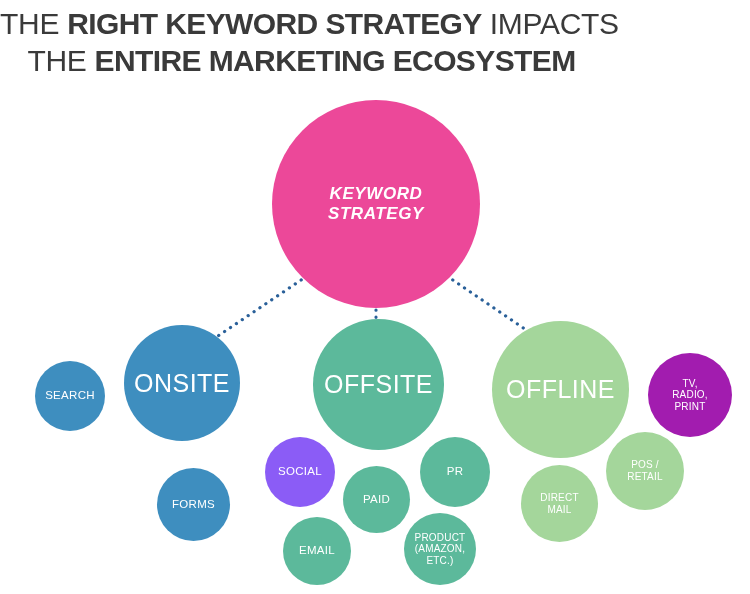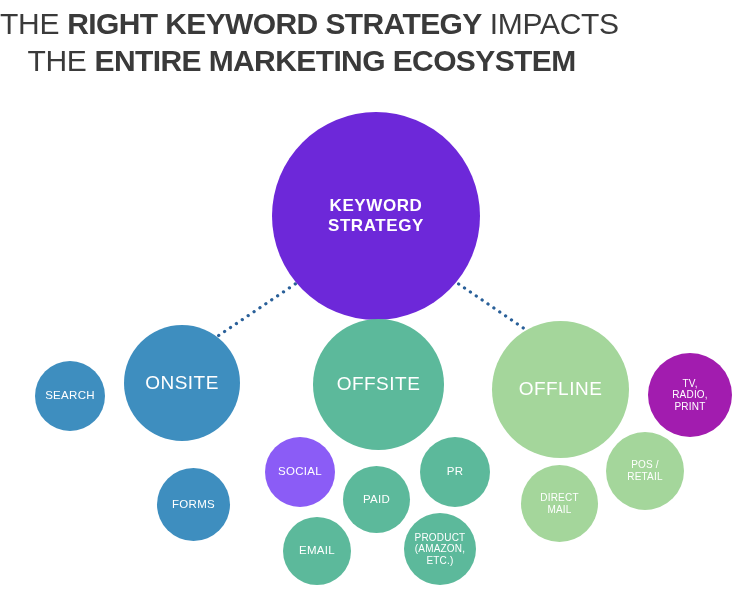--- a/index.html
+++ b/index.html
@@ -65,41 +65,41 @@
   .bubble .blabel {
     display: block;
     width: 100%;
     padding: 0 4px;
     box-sizing: border-box;
     line-height: 1.16;
     white-space: pre-line;
   }
 
   .lvl-root  { font-size: 17px; font-weight: 700; letter-spacing: 0.6px; line-height: 1.45; }
-  .lvl-cat   { font-size: 19px; font-weight: 400; letter-spacing: 0.5px; }
+  .lvl-cat   { font-size: 25px; font-weight: 400; letter-spacing: 0.5px; }
   .lvl-leaf  { font-size: 11.5px; font-weight: 400; letter-spacing: 0.3px; }
   .lvl-leaf-sm { font-size: 10px; font-weight: 400; letter-spacing: 0.2px; }
 </style>
 </head>
 <body>
 
 <div id="title-block">
   <div class="title-line"><span class="t-light">THE </span><span class="t-bold">RIGHT KEYWORD STRATEGY</span><span class="t-light"> IMPACTS</span></div>
   <div class="title-line"><span class="t-light">THE </span><span class="t-bold">ENTIRE MARKETING ECOSYSTEM</span></div>
 </div>
 
 <div id="diagram">
 
   <svg id="connector-layer" viewBox="0 0 750 594">
     <line x1="313" y1="272" x2="212" y2="340" stroke="#2a6099" stroke-width="3.2" stroke-linecap="round" stroke-dasharray="0.1 7"></line>
     <line x1="376" y1="303" x2="376" y2="330" stroke="#2a6099" stroke-width="3.2" stroke-linecap="round" stroke-dasharray="0.1 7"></line>
     <line x1="441" y1="272" x2="541" y2="340" stroke="#2a6099" stroke-width="3.2" stroke-linecap="round" stroke-dasharray="0.1 7"></line>
   </svg>
 
-  <div class="bubble lvl-root" style="left:272px; top:112px; width:208px; height:208px; background:#6d28d9;">
+  <div class="bubble lvl-root" style="left:272px; top:100px; width:208px; height:208px; background:#ec4899;font-style:italic;">
     <span class="blabel">KEYWORD
 STRATEGY</span>
   </div>
 
   <div class="bubble lvl-cat" style="left:124px; top:325px; width:116px; height:116px; background:#3e8ebf;">
     <span class="blabel">ONSITE</span>
   </div>
   <div class="bubble lvl-leaf" style="left:35px; top:361px; width:70px; height:70px; background:#3e8ebf;">
     <span class="blabel">SEARCH</span>
   </div>

